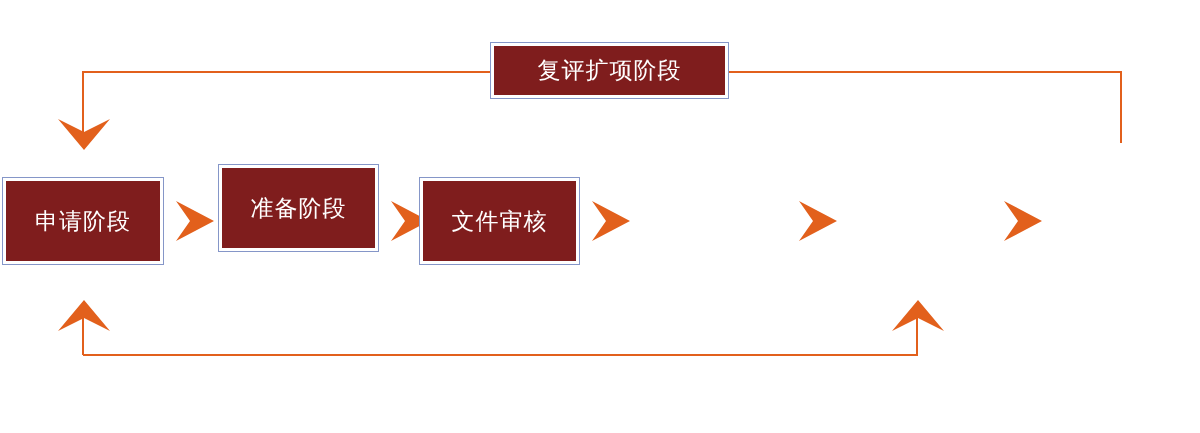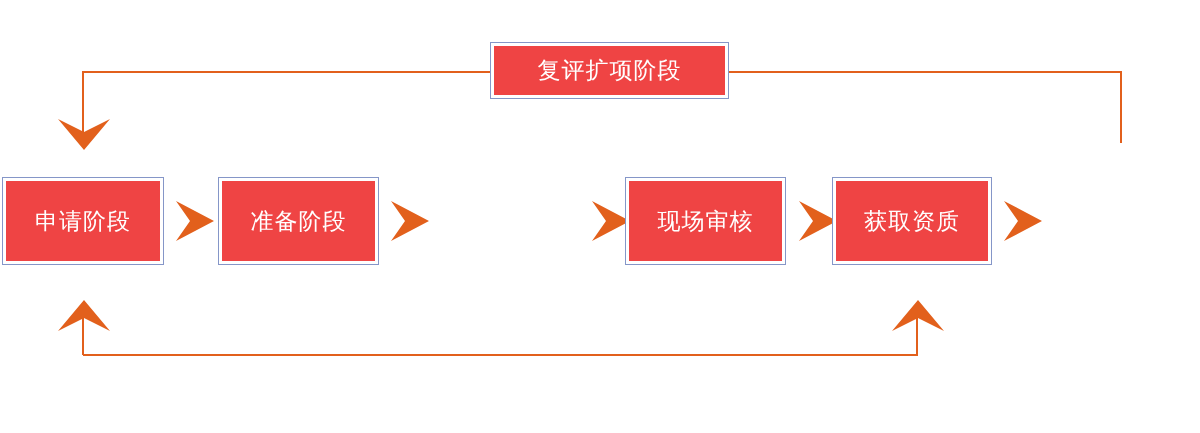--- a/index.html
+++ b/index.html
@@ -15,21 +15,21 @@
     position: relative;
     width: 1200px;
     height: 433px;
     background: #ffffff;
     overflow: hidden;
   }
   
   .stage-box {
     position: absolute;
     box-sizing: border-box;
-    background: #ef4444;
+    background: #7f1d1d;
     border: 3px solid #ffffff;
     outline: 1px solid #8596c8;
     outline-offset: 0px;
     display: flex;
     align-items: center;
     justify-content: center;
     color: #ffffff;
     letter-spacing: 1px;
     white-space: nowrap;
     z-index: 5;
@@ -87,44 +87,41 @@
   </div>
 
   <div class="stage-box row-box" style="left:3px; top:178px; width:160px;">
     <span class="lbl">申请阶段</span>
   </div>
 
   <svg class="chev" style="left:174px; top:198px;" width="42" height="46" viewBox="0 0 42 46">
     <polygon points="2,3 40,23 2,43 16,23" fill="#e2601c"></polygon>
   </svg>
 
-  <div class="stage-box row-box" style="left:219px; top:178px; width:159px;">
+  <div class="stage-box row-box" style="left:219px; top:165px; width:159px;">
     <span class="lbl">准备阶段</span>
   </div>
 
   <svg class="chev" style="left:389px; top:198px;" width="42" height="46" viewBox="0 0 42 46">
     <polygon points="2,3 40,23 2,43 16,23" fill="#e2601c"></polygon>
   </svg>
 
+  <div class="stage-box row-box" style="left:420px; top:178px; width:159px;">
+    <span class="lbl">文件审核</span>
+  </div>
 
   <svg class="chev" style="left:590px; top:198px;" width="42" height="46" viewBox="0 0 42 46">
     <polygon points="2,3 40,23 2,43 16,23" fill="#e2601c"></polygon>
   </svg>
 
-  <div class="stage-box row-box" style="left:626px; top:178px; width:159px;">
-    <span class="lbl">现场审核</span>
-  </div>
 
   <svg class="chev" style="left:797px; top:198px;" width="42" height="46" viewBox="0 0 42 46">
     <polygon points="2,3 40,23 2,43 16,23" fill="#e2601c"></polygon>
   </svg>
 
-  <div class="stage-box row-box" style="left:833px; top:178px; width:158px;">
-    <span class="lbl">获取资质</span>
-  </div>
 
   <svg class="chev" style="left:1002px; top:198px;" width="42" height="46" viewBox="0 0 42 46">
     <polygon points="2,3 40,23 2,43 16,23" fill="#e2601c"></polygon>
   </svg>
 
 
   <div class="conn h" style="left:83px; top:354px; width:835px;"></div>
 
   <div class="conn v" style="left:82px; top:312px; height:43px;"></div>
 

